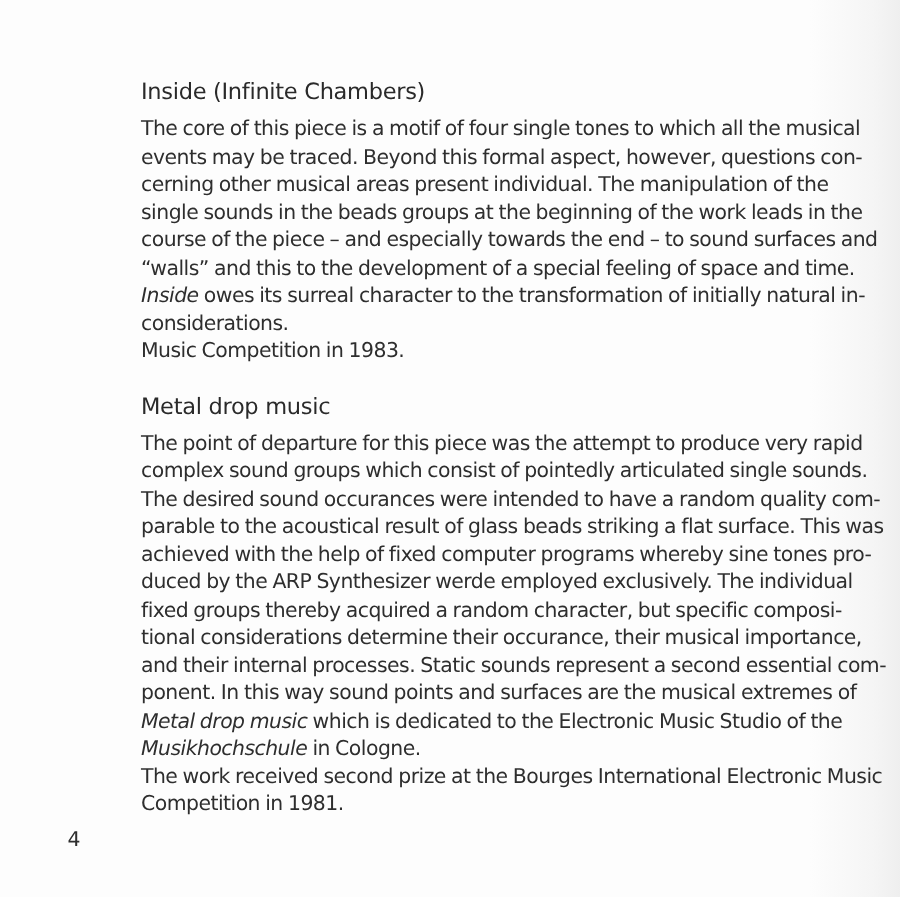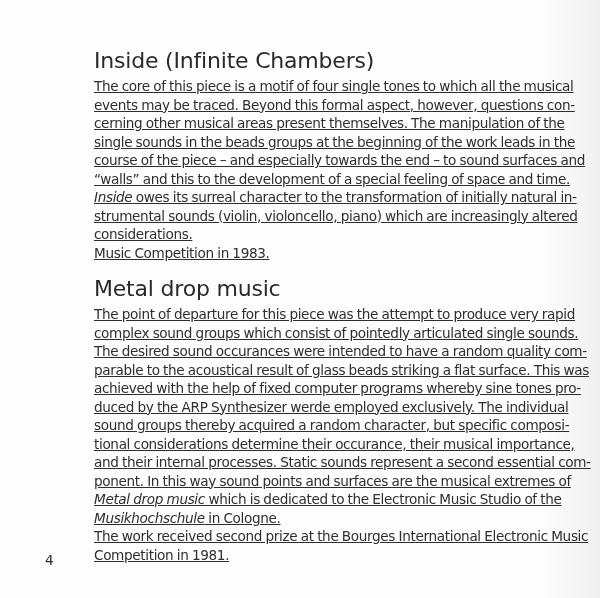--- a/index.html
+++ b/index.html
@@ -24,21 +24,21 @@
     pointer-events: none;
   }
   .content {
     position: absolute;
     left: 94px;
     top: 47px;
     width: 456px;
   }
   h2 {
     font-weight: normal;
-    font-size: 22px;
+    font-size: 15px;
     letter-spacing: -0.2px;
     margin: 0 0 2px 0;
     line-height: 28px;
     color: #2a2a2a;
   }
   .section + .section h2 {
     margin-top: 13px;
   }
   .para {
     font-size: 13.6px;
@@ -51,21 +51,20 @@
   }
   .para em {
     font-style: italic;
   }
   .line {
     display: block;
     text-align: justify;
     text-align-last: justify;
     white-space: nowrap;
     height: 18.5px;
-    text-decoration: underline;
   }
   .line.last {
     text-align-last: left;
   }
   .page-number {
     position: absolute;
     left: 45px;
     top: 551px;
     font-size: 13.6px;
     line-height: 18.5px;
@@ -77,43 +76,42 @@
 
 <div class="page-shade"></div>
 
 <div class="content">
 
   <div class="section">
     <h2>Inside (Infinite Chambers)</h2>
     <p class="para">
         <span class="line"><span>The core of this piece is a motif of four single tones to which all the musical</span></span>
         <span class="line"><span>events may be traced. Beyond this formal aspect, however, questions con-</span></span>
-        <span class="line"><span>cerning other musical areas present themselves. The manipulation of the</span></span>
+        <span class="line"><span>cerning other musical areas present individual. The manipulation of the</span></span>
         <span class="line"><span>single sounds in the beads groups at the beginning of the work leads in the</span></span>
         <span class="line"><span>course of the piece – and especially towards the end – to sound surfaces and</span></span>
         <span class="line"><span>“walls” and this to the development of a special feeling of space and time.</span></span>
         <span class="line"><em>Inside</em><span> owes its surreal character to the transformation of initially natural in-</span></span>
-        <span class="line"><span>strumental sounds (violin, violoncello, piano) which are increasingly altered</span></span>
         <span class="line last"><span>considerations.</span></span>
       </p>
     <p class="para">
         <span class="line last"><span>Music Competition in 1983.</span></span>
       </p>
   </div>
 
   <div class="section">
     <h2>Metal drop music</h2>
     <p class="para">
         <span class="line"><span>The point of departure for this piece was the attempt to produce very rapid</span></span>
         <span class="line"><span>complex sound groups which consist of pointedly articulated single sounds.</span></span>
         <span class="line"><span>The desired sound occurances were intended to have a random quality com-</span></span>
         <span class="line"><span>parable to the acoustical result of glass beads striking a flat surface. This was</span></span>
         <span class="line"><span>achieved with the help of fixed computer programs whereby sine tones pro-</span></span>
         <span class="line"><span>duced by the ARP Synthesizer werde employed exclusively. The individual</span></span>
-        <span class="line"><span>sound groups thereby acquired a random character, but specific composi-</span></span>
+        <span class="line"><span>fixed groups thereby acquired a random character, but specific composi-</span></span>
         <span class="line"><span>tional considerations determine their occurance, their musical importance,</span></span>
         <span class="line"><span>and their internal processes. Static sounds represent a second essential com-</span></span>
         <span class="line"><span>ponent. In this way sound points and surfaces are the musical extremes of</span></span>
         <span class="line"><em>Metal drop music</em><span> which is dedicated to the Electronic Music Studio of the</span></span>
         <span class="line last"><em>Musikhochschule</em><span> in Cologne.</span></span>
       </p>
     <p class="para">
         <span class="line"><span>The work received second prize at the Bourges International Electronic Music</span></span>
         <span class="line last"><span>Competition in 1981.</span></span>
       </p>

